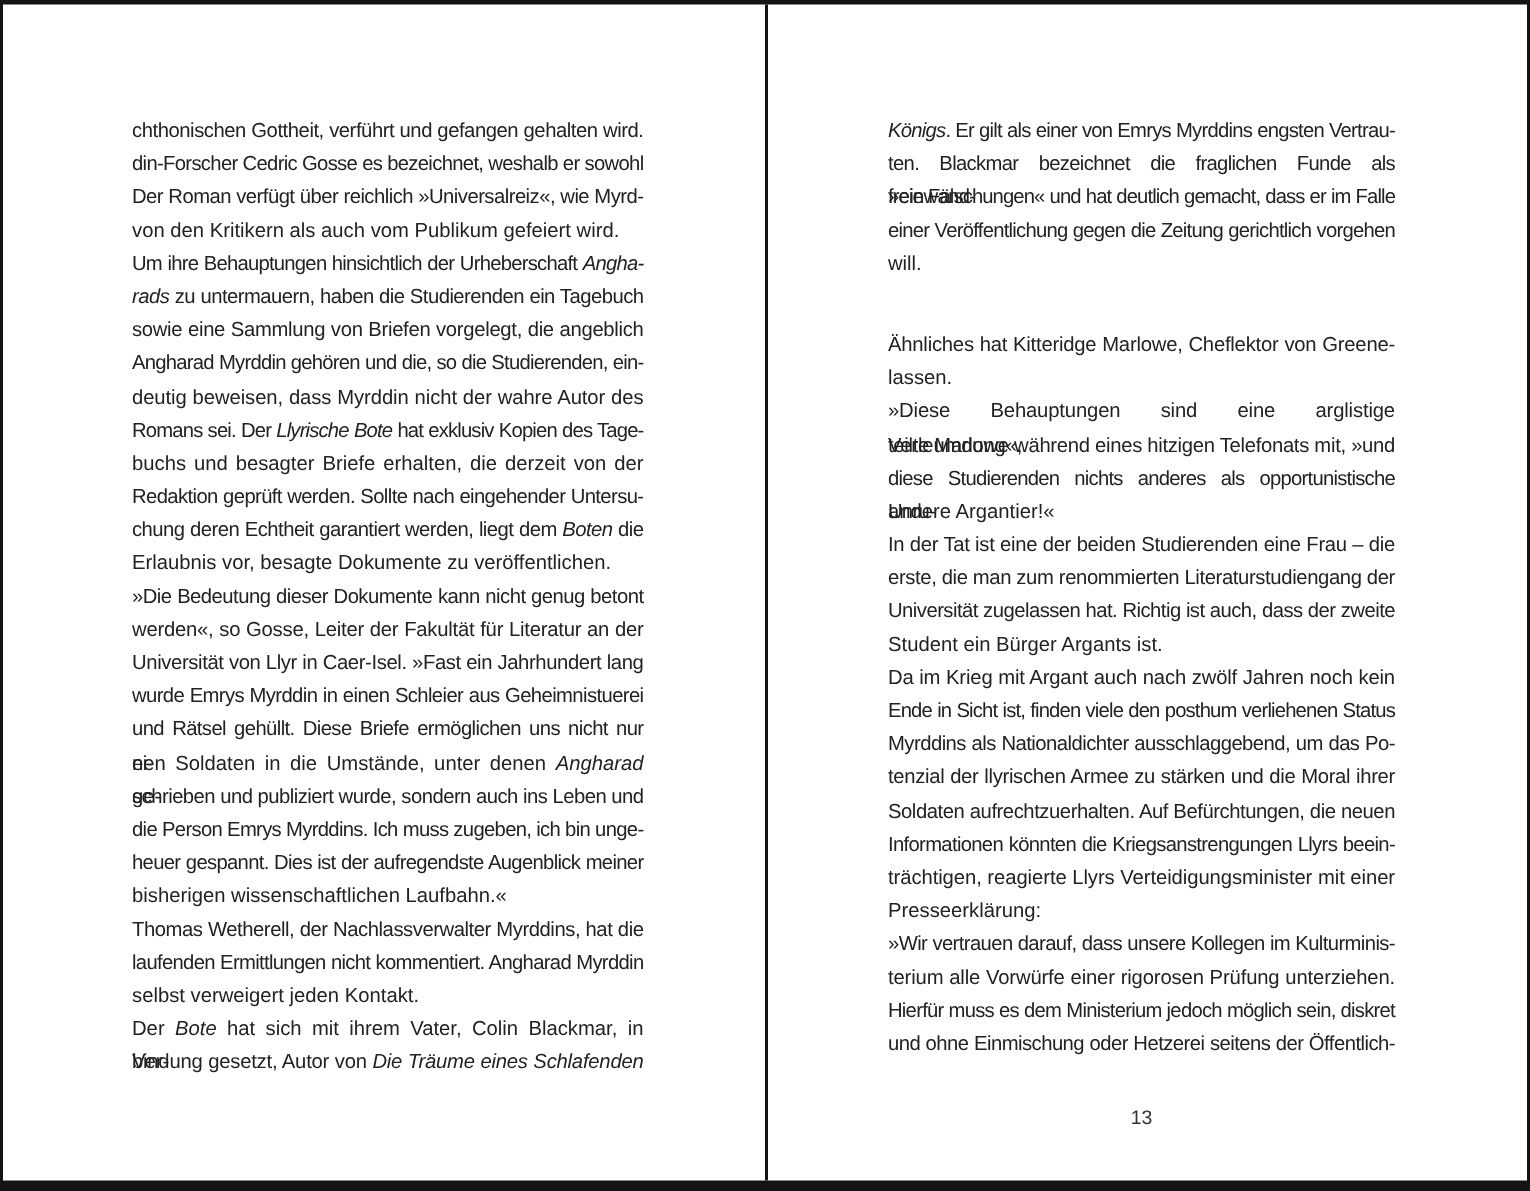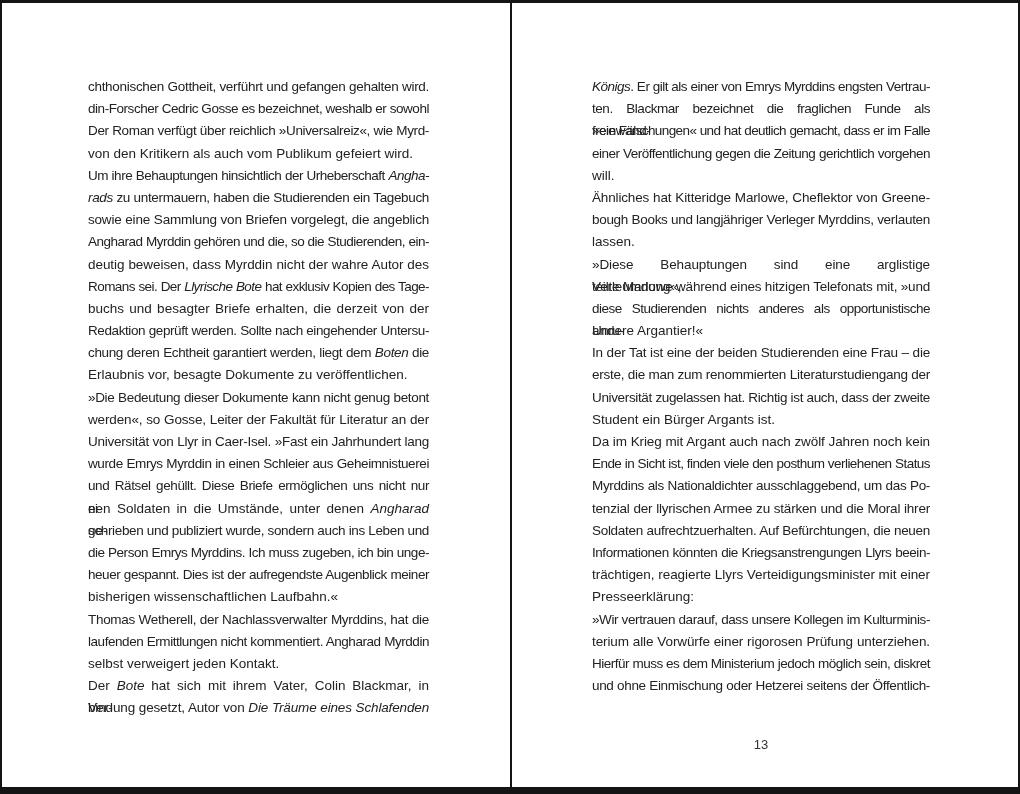--- a/index.html
+++ b/index.html
@@ -87,22 +87,21 @@
       </div>
   </div>
 
   <div class="page right">
     <div class="textcol">
         <div class="line j" style="letter-spacing: -0.5px;"><span class="it">Königs</span><span>. Er gilt als einer von Emrys Myrddins engsten Vertrau-</span></div>
         <div class="line j" style="letter-spacing: -0.45px;"><span>ten. Blackmar bezeichnet die fraglichen Funde als »einwand-</span></div>
         <div class="line j" style="letter-spacing: -0.6px;"><span>freie Fälschungen« und hat deutlich gemacht, dass er im Falle</span></div>
         <div class="line j" style="letter-spacing: -0.5px;"><span>einer Veröffentlichung gegen die Zeitung gerichtlich vorgehen</span></div>
         <div class="line" style=""><span>will.</span></div>
-        <div class="line j" style="letter-spacing: -0.15px;"><span>Ähnliches hat Kitteridge Marlowe, Cheflektor von Greene-</span></div>
-        <div class="line j" style="letter-spacing: -0.3px;"><span>bough Books und langjähriger Verleger Myrddins, verlauten</span></div>
+        <div class="line j" style="letter-spacing: -0.15px; margin-top: 32px;"><span>Ähnliches hat Kitteridge Marlowe, Cheflektor von Greene-</span></div>
         <div class="line" style=""><span>lassen.</span></div>
         <div class="line j" style="letter-spacing: -0.1px;"><span>»Diese Behauptungen sind eine arglistige Verleumdung«,</span></div>
         <div class="line j" style="letter-spacing: -0.2px;"><span>teilte Marlowe während eines hitzigen Telefonats mit, »und</span></div>
         <div class="line j" style="letter-spacing: -0.5px;"><span>diese Studierenden nichts anderes als opportunistische Unru-</span></div>
         <div class="line" style=""><span>andere Argantier!«</span></div>
         <div class="line j" style="letter-spacing: -0.2px;"><span>In der Tat ist eine der beiden Studierenden eine Frau – die</span></div>
         <div class="line j" style="letter-spacing: -0.25px;"><span>erste, die man zum renommierten Literaturstudiengang der</span></div>
         <div class="line j" style="letter-spacing: -0.35px;"><span>Universität zugelassen hat. Richtig ist auch, dass der zweite</span></div>
         <div class="line" style=""><span>Student ein Bürger Argants ist.</span></div>
         <div class="line j" style="letter-spacing: -0.1px;"><span>Da im Krieg mit Argant auch nach zwölf Jahren noch kein</span></div>

